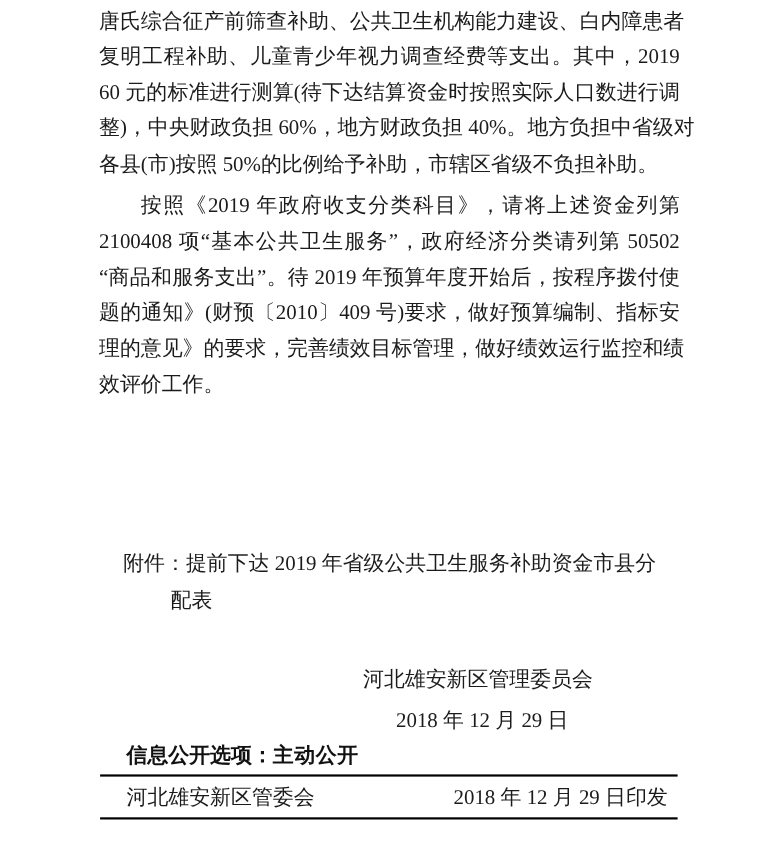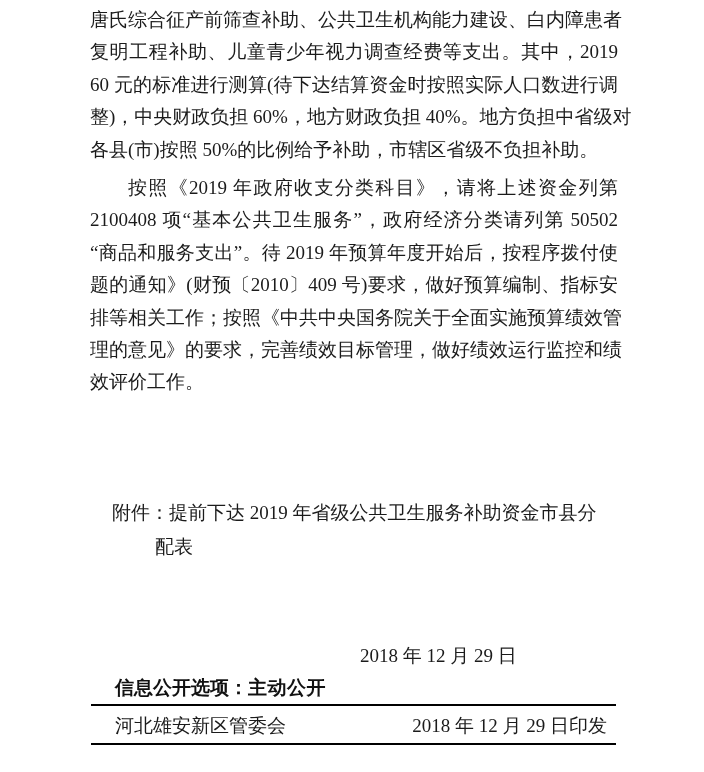--- a/index.html
+++ b/index.html
@@ -100,29 +100,29 @@
       <div class="bline">复明工程补助、儿童青少年视力调查经费等支出。其中，2019</div>
       <div class="bline">60 元的标准进行测算(待下达结算资金时按照实际人口数进行调</div>
       <div class="bline">整)，中央财政负担 60%，地方财政负担 40%。地方负担中省级对</div>
       <div class="bline last">各县(市)按照 50%的比例给予补助，市辖区省级不负担补助。</div>
     </div>
     <div class="para para2">
       <div class="bline indent">按照《2019 年政府收支分类科目》，请将上述资金列第</div>
       <div class="bline">2100408 项“基本公共卫生服务”，政府经济分类请列第 50502</div>
       <div class="bline">“商品和服务支出”。待 2019 年预算年度开始后，按程序拨付使</div>
       <div class="bline">题的通知》(财预〔2010〕409 号)要求，做好预算编制、指标安</div>
-      <div class="bline">排等相关工作；按照《中共中央国务院关于全面实施预算绩效管</div>
       <div class="bline">理的意见》的要求，完善绩效目标管理，做好绩效运行监控和绩</div>
       <div class="bline last">效评价工作。</div>
     </div>
   </div>
 
   <div class="attach-line attach-1">附件：提前下达 2019 年省级公共卫生服务补助资金市县分</div>
   <div class="attach-line attach-2">配表</div>
 
+  <div class="sig sig-org">河北雄安新区管理委员会</div>
   <div class="sig sig-date">2018 年 12 月 29 日</div>
 
   <div class="disclosure">
     <span class="label">信息公开选项：</span><span class="value">主动公开</span>
   </div>
 
   <div class="rule rule-top"></div>
 
   <div class="colophon">
     <span>河北雄安新区管委会</span>

